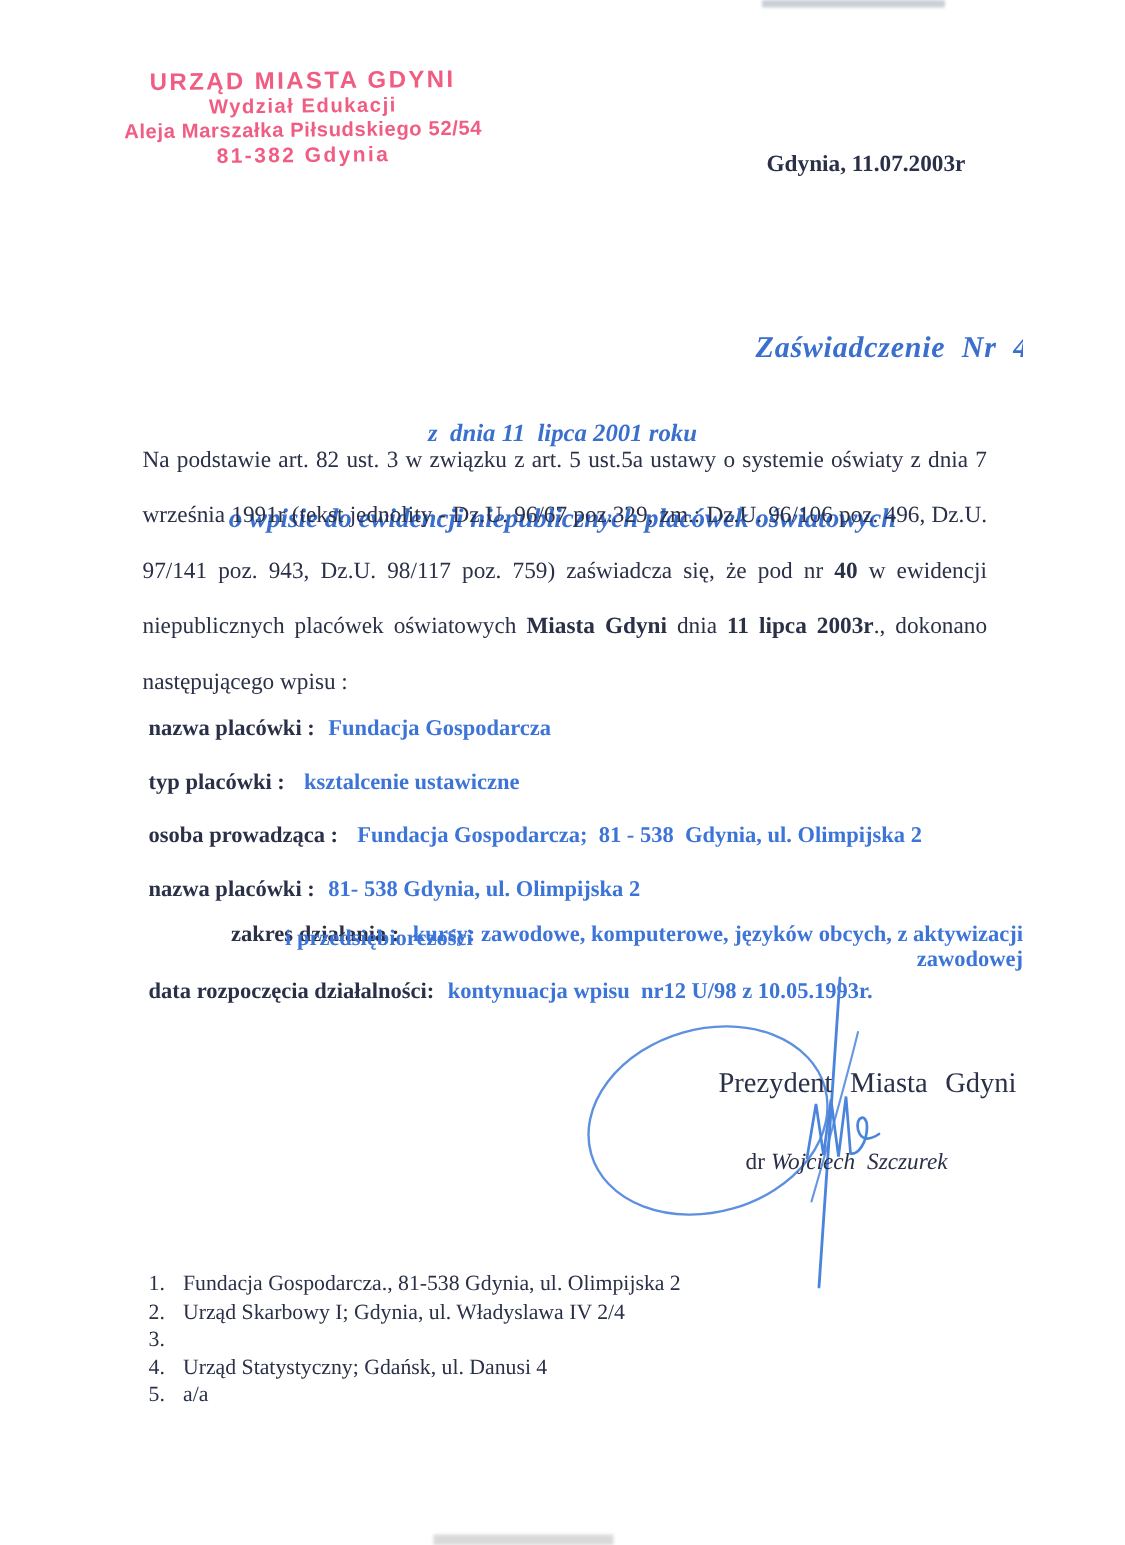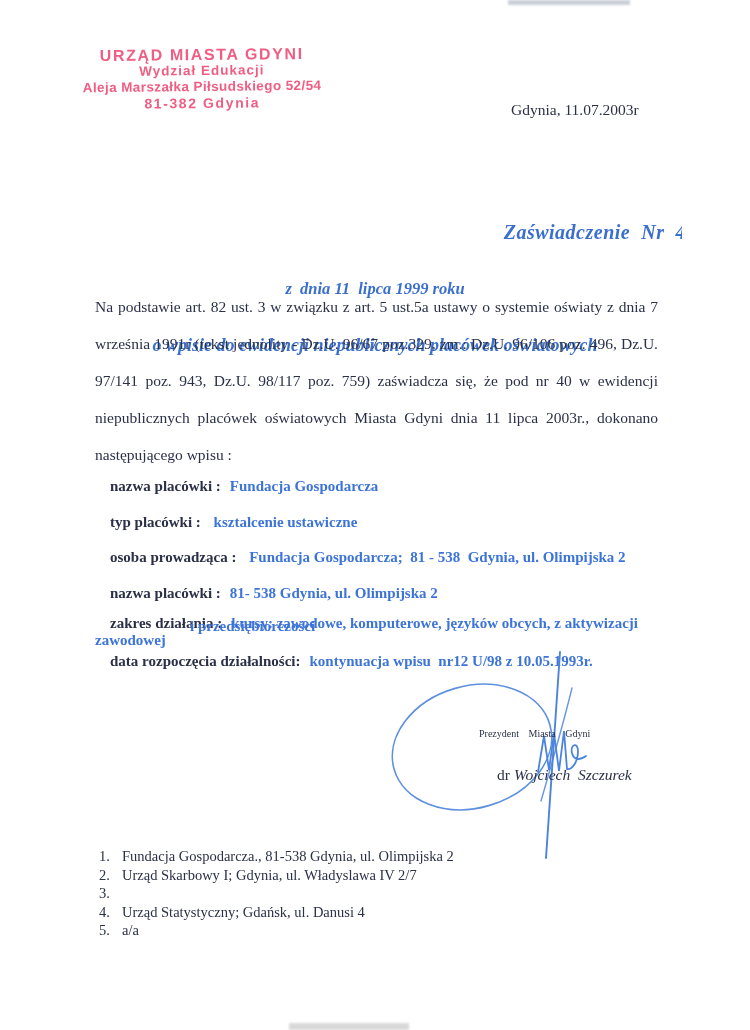--- a/index.html
+++ b/index.html
@@ -21,44 +21,44 @@
   .stamp{
     position:absolute;left:56px;top:46px;width:292px;text-align:center;
     color:var(--c-stamp);font-family:"Liberation Sans","DejaVu Sans",sans-serif;
     font-weight:bold;transform:rotate(-0.6deg);opacity:.95;
   }
   .stamp-l1{font-size:16px;letter-spacing:1.6px;line-height:17px;}
   .stamp-l2{font-size:13.5px;letter-spacing:1px;line-height:16px;}
   .stamp-l3{font-size:13.5px;letter-spacing:.4px;line-height:16px;}
   .stamp-l4{font-size:14px;letter-spacing:1.6px;line-height:16px;}
 
-  .dateline{position:absolute;left:511px;top:101px;font-size:15.5px;}
+  .dateline{position:absolute;left:511px;top:101px;font-size:15.5px;font-weight:bold;}
 
   .title{
     position:absolute;left:0;top:185px;width:750px;text-align:center;
     color:var(--c-title);font-weight:bold;font-style:italic;white-space:pre-wrap;
   }
   .title-l1{font-size:20px;line-height:22px;letter-spacing:.5px;text-align:right;}
   .title-l2{font-size:16.5px;line-height:20px;}
   .title-l3{font-size:18px;line-height:20px;}
 
   .bodytext{
     position:absolute;left:95px;top:288px;width:563px;margin:0;
     font-size:15.5px;line-height:37px;text-align:justify;text-align-last:left;
   }
-  .bodytext b{font-weight:normal;}
+  .bodytext b{font-weight:bold;}
 
-  .field{position:absolute;left:95px;font-size:15px;white-space:pre-wrap;}
+  .field{position:absolute;left:84px;font-size:15px;white-space:pre-wrap;text-align:right;}
   .field .label{font-weight:bold;}
   .field .value{color:var(--c-value);font-weight:bold;padding-left:9px;}
   .value-cont{position:absolute;left:190px;font-size:15px;color:var(--c-value);font-weight:bold;}
 
   .ink{position:absolute;left:0;top:0;pointer-events:none;}
 
-  .sig-role{position:absolute;left:479px;top:728px;font-size:10px;word-spacing:7px;}
+  .sig-role{position:absolute;left:479px;top:712px;font-size:19px;word-spacing:7px;}
   .sig-name{position:absolute;left:497px;top:766px;font-size:15.5px;word-spacing:4px;}
   .sig-name .sig-italic{font-style:italic;padding-left:4px;}
 
   .footer{position:absolute;left:99px;top:847px;}
   .footer-h{font-size:15.5px;line-height:19px;margin-bottom:2px;}
   .footer-item{display:flex;font-size:14.5px;line-height:18.5px;white-space:pre-wrap;}
   .footer-num{width:23px;flex:none;}
 </style>
 </head>
 <body>
@@ -72,21 +72,21 @@
     <div class="stamp-l1">URZĄD MIASTA GDYNI</div>
     <div class="stamp-l2">Wydział Edukacji</div>
     <div class="stamp-l3">Aleja Marszałka Piłsudskiego 52/54</div>
     <div class="stamp-l4">81-382 Gdynia</div>
   </div>
 
   <div class="dateline">Gdynia, 11.07.2003r</div>
 
   <div class="title">
     <div class="title-l1">Zaświadczenie  Nr  40 /2003</div>
-    <div class="title-l2">z  dnia 11  lipca 1999 roku</div>
+    <div class="title-l2">z  dnia 11  lipca 2001 roku</div>
     <div class="title-l3">o wpisie do ewidencji niepublicznych placówek oświatowych</div>
   </div>
 
   <p class="bodytext"><span>Na podstawie art. 82  ust. 3 w związku z art. 5 ust.5a  ustawy  o systemie oświaty z dnia 7 września 1991r  (tekst jednolity  - Dz.U. 96/67  poz.329, zm.: Dz.U. 96/106  poz. 496, Dz.U. 97/141  poz. 943, Dz.U. 98/117  poz. 759)   zaświadcza się, że pod nr </span><b>40</b><span>  w ewidencji niepublicznych placówek oświatowych </span><b>Miasta Gdyni</b><span>  dnia  </span><b>11 lipca 2003r</b><span>., dokonano następującego wpisu :</span></p>
 
   <div class="field" style="top:461px;">
     <span class="label">nazwa placówki :</span><span class="value">Fundacja Gospodarcza</span>
   </div>
 
   <div class="field" style="top:497px;">
@@ -122,21 +122,21 @@
   <div class="sig-role">Prezydent Miasta Gdyni</div>
   <div class="sig-name">
     <span>dr</span><span class="sig-italic">Wojciech Szczurek</span>
   </div>
 
   <div class="footer">
     <div class="footer-item">
       <span class="footer-num">1.</span><span>Fundacja Gospodarcza., 81-538 Gdynia, ul. Olimpijska 2</span>
     </div>
     <div class="footer-item">
-      <span class="footer-num">2.</span><span>Urząd Skarbowy I; Gdynia, ul. Władyslawa IV 2/7</span>
+      <span class="footer-num">2.</span><span>Urząd Skarbowy I; Gdynia, ul. Władyslawa IV 2/4</span>
     </div>
     <div class="footer-item">
       <span class="footer-num">3.</span>
     </div>
     <div class="footer-item">
       <span class="footer-num">4.</span><span>Urząd Statystyczny; Gdańsk, ul. Danusi 4</span>
     </div>
     <div class="footer-item">
       <span class="footer-num">5.</span><span>a/a</span>
     </div>

